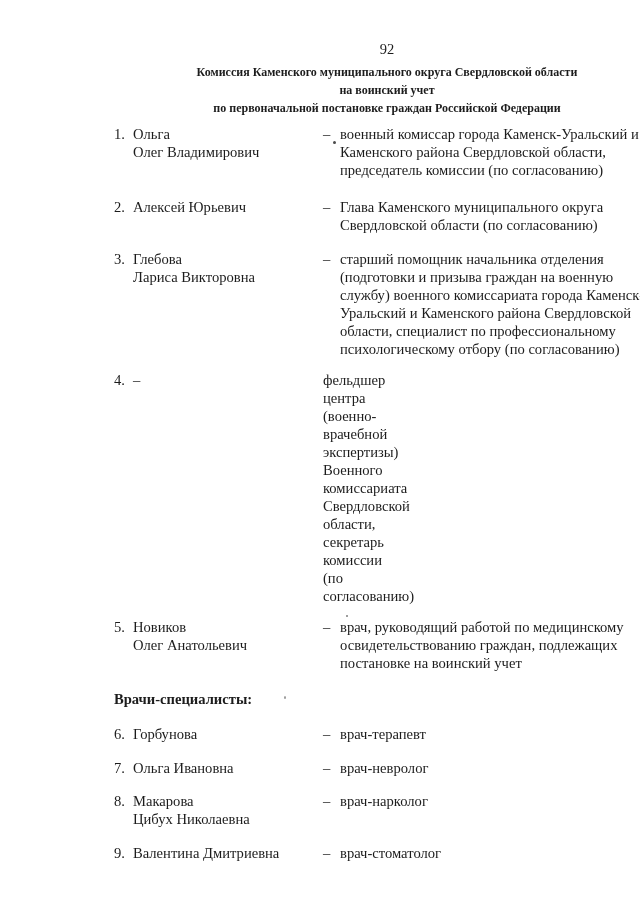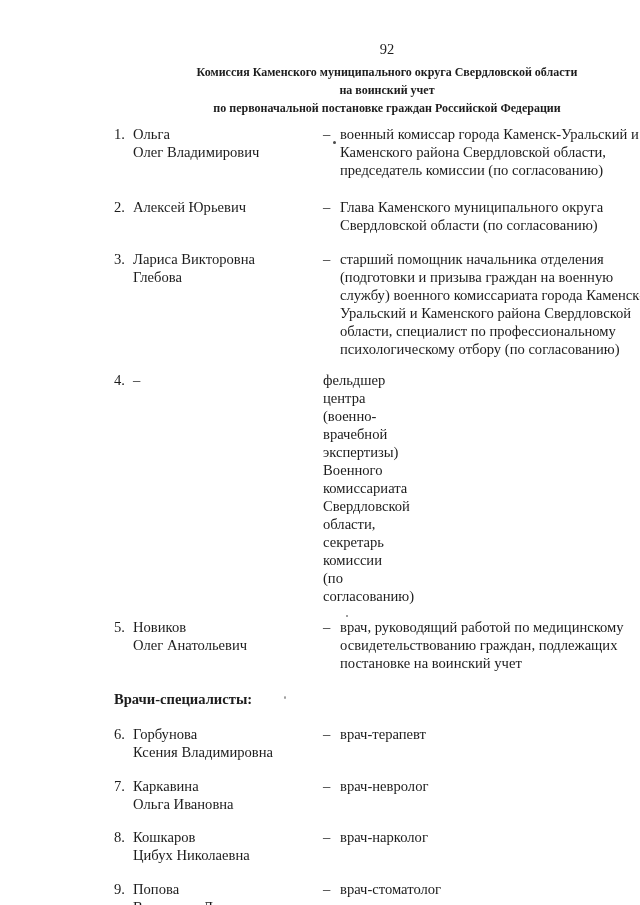--- a/index.html
+++ b/index.html
@@ -91,22 +91,22 @@
     <span class="col-name">
       <div>Алексей Юрьевич</div>
     </span>
     <span class="col-dash">–</span>
     <span class="col-role">Глава Каменского муниципального округа Свердловской области (по согласованию)</span>
   </div>
 
   <div class="member-row row-i3">
     <span class="col-num">3.</span>
     <span class="col-name">
+      <div>Глебова</div>
       <div>Лариса Викторовна</div>
-      <div>Глебова</div>
     </span>
     <span class="col-dash">–</span>
     <span class="col-role">старший помощник начальника отделения (подготовки и призыва граждан на военную службу) военного комиссариата города Каменск-Уральский и Каменского района Свердловской области, специалист по профессиональному психологическому отбору (по согласованию)</span>
   </div>
 
   <div class="member-row row-i4">
     <span class="col-num">4.</span>
     <span class="col-dash">–</span>
     <span class="col-role">фельдшер центра (военно-врачебной экспертизы) Военного комиссариата Свердловской области, секретарь комиссии (по согласованию)</span>
   </div>
@@ -120,50 +120,47 @@
     <span class="col-dash">–</span>
     <span class="col-role">врач, руководящий работой по медицинскому освидетельствованию граждан, подлежащих постановке на воинский учет</span>
   </div>
 
   <div class="section-heading">Врачи-специалисты:</div>
 
   <div class="member-row row-i6">
     <span class="col-num">6.</span>
     <span class="col-name">
       <div>Горбунова</div>
-      <div>Ксения Владимировна</div>
     </span>
     <span class="col-dash">–</span>
     <span class="col-role">врач-терапевт</span>
   </div>
 
   <div class="member-row row-i7">
     <span class="col-num">7.</span>
     <span class="col-name">
-      <div>Каркавина</div>
       <div>Ольга Ивановна</div>
     </span>
     <span class="col-dash">–</span>
     <span class="col-role">врач-невролог</span>
   </div>
 
   <div class="member-row row-i8">
     <span class="col-num">8.</span>
     <span class="col-name">
-      <div>Кошкаров</div>
+      <div>Макарова</div>
       <div>Цибух Николаевна</div>
     </span>
     <span class="col-dash">–</span>
     <span class="col-role">врач-нарколог</span>
   </div>
 
   <div class="member-row row-i9">
     <span class="col-num">9.</span>
     <span class="col-name">
-      <div>Попова</div>
       <div>Валентина Дмитриевна</div>
     </span>
     <span class="col-dash">–</span>
     <span class="col-role">врач-стоматолог</span>
   </div>
 
   <div class="speck speck-1"></div>
   <div class="speck speck-2"></div>
   <div class="speck speck-3"></div>
 

